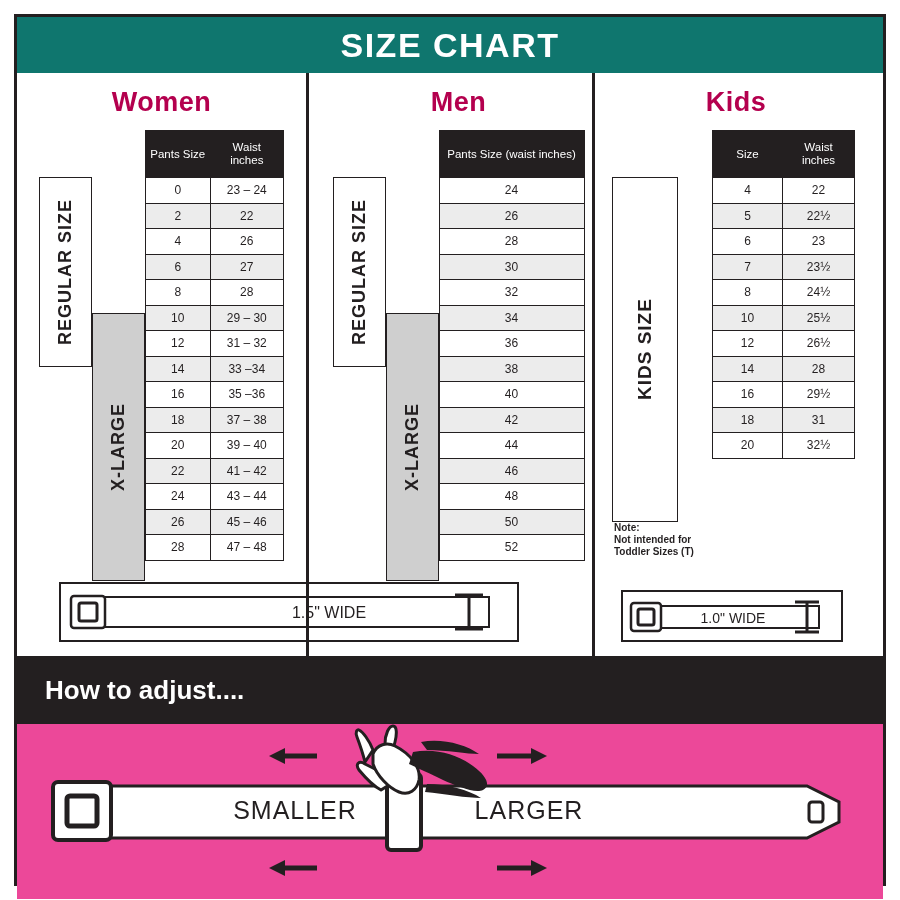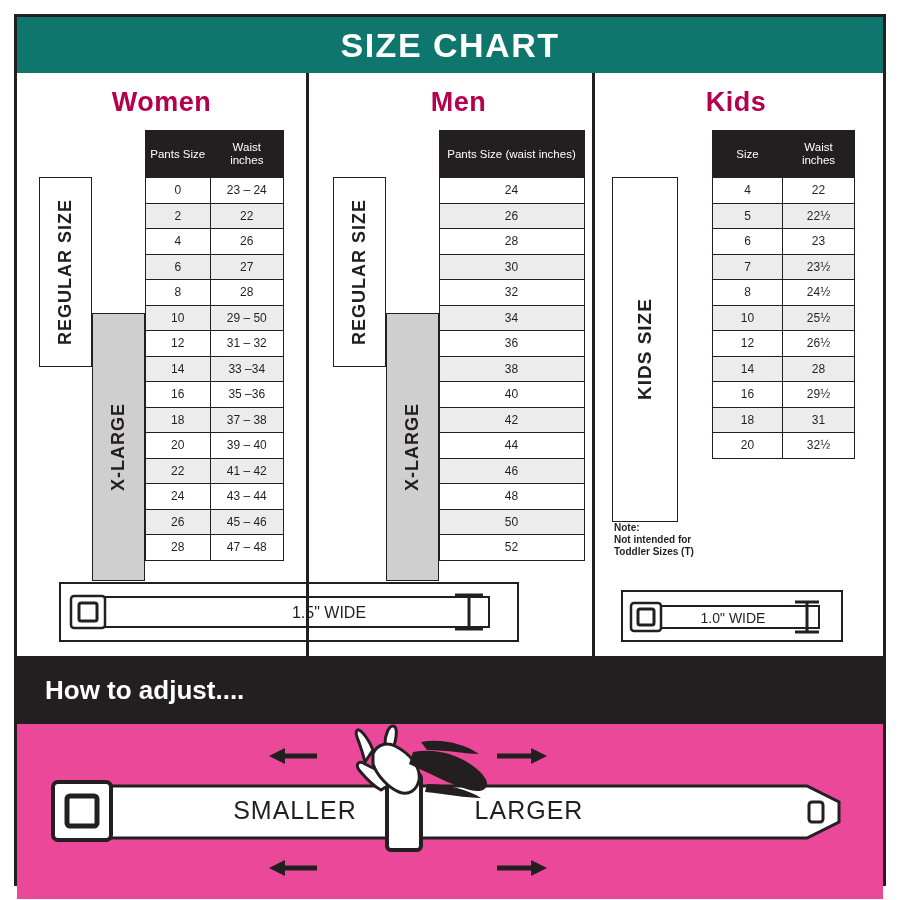--- a/index.html
+++ b/index.html
@@ -202,21 +202,21 @@
             <tr>
                 <td class="alt">6</td>
                 <td class="alt">27</td>
               </tr>
             <tr>
                 <td class="white">8</td>
                 <td class="white">28</td>
               </tr>
             <tr>
                 <td class="alt">10</td>
-                <td class="alt">29 – 50</td>
+                <td class="alt">29 – 30</td>
               </tr>
             <tr>
                 <td class="white">12</td>
                 <td class="white">31 – 32</td>
               </tr>
             <tr>
                 <td class="alt">14</td>
                 <td class="alt">33 –34</td>
               </tr>
             <tr>

